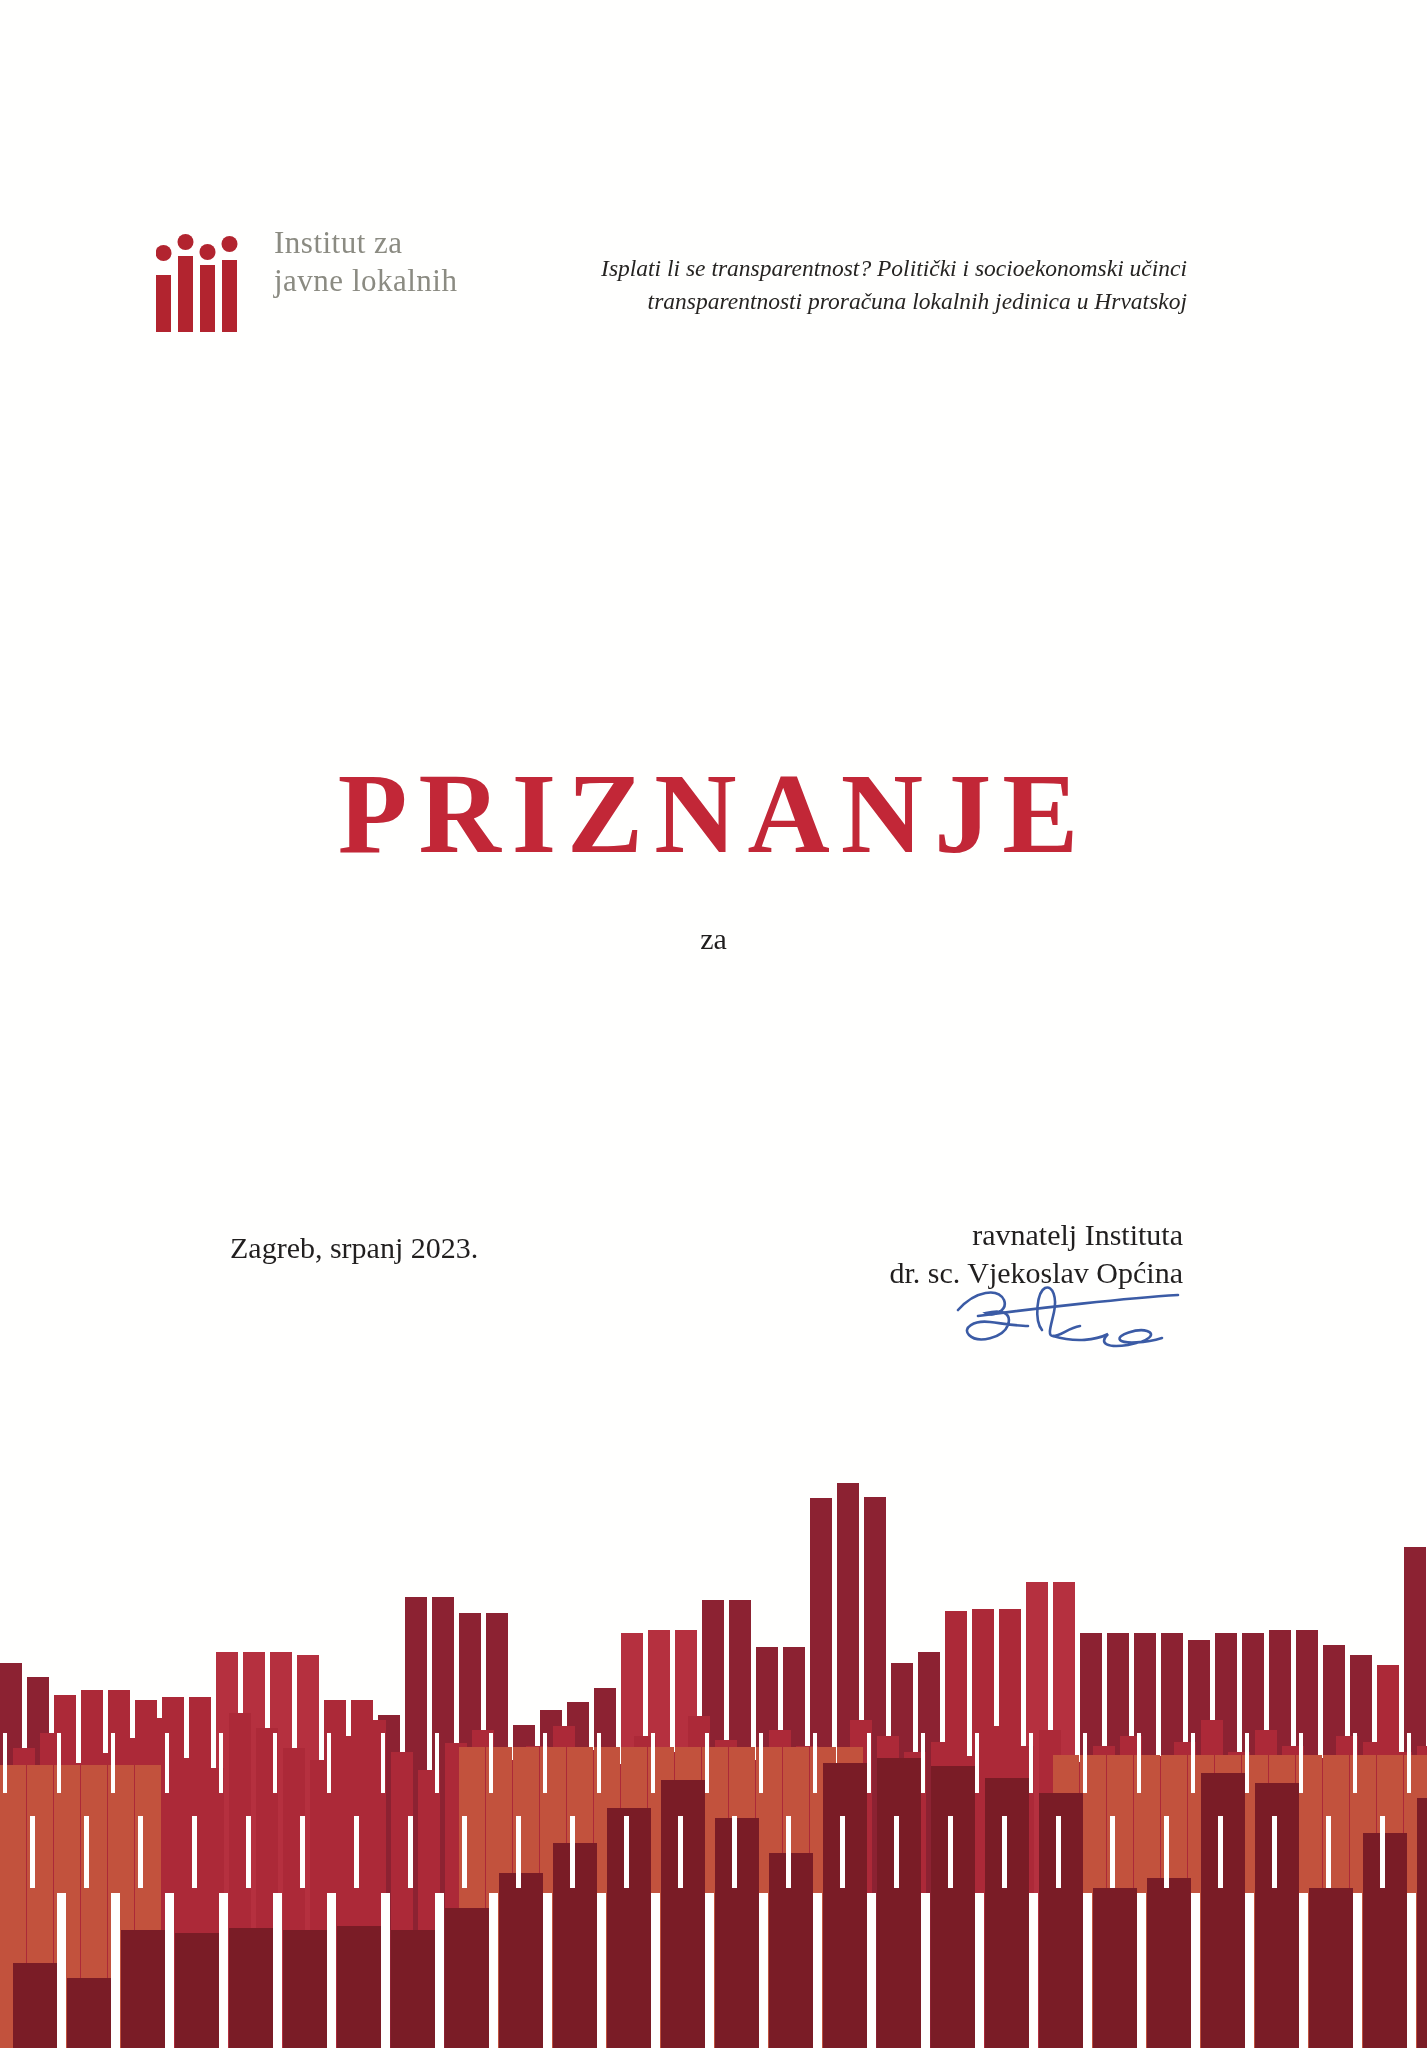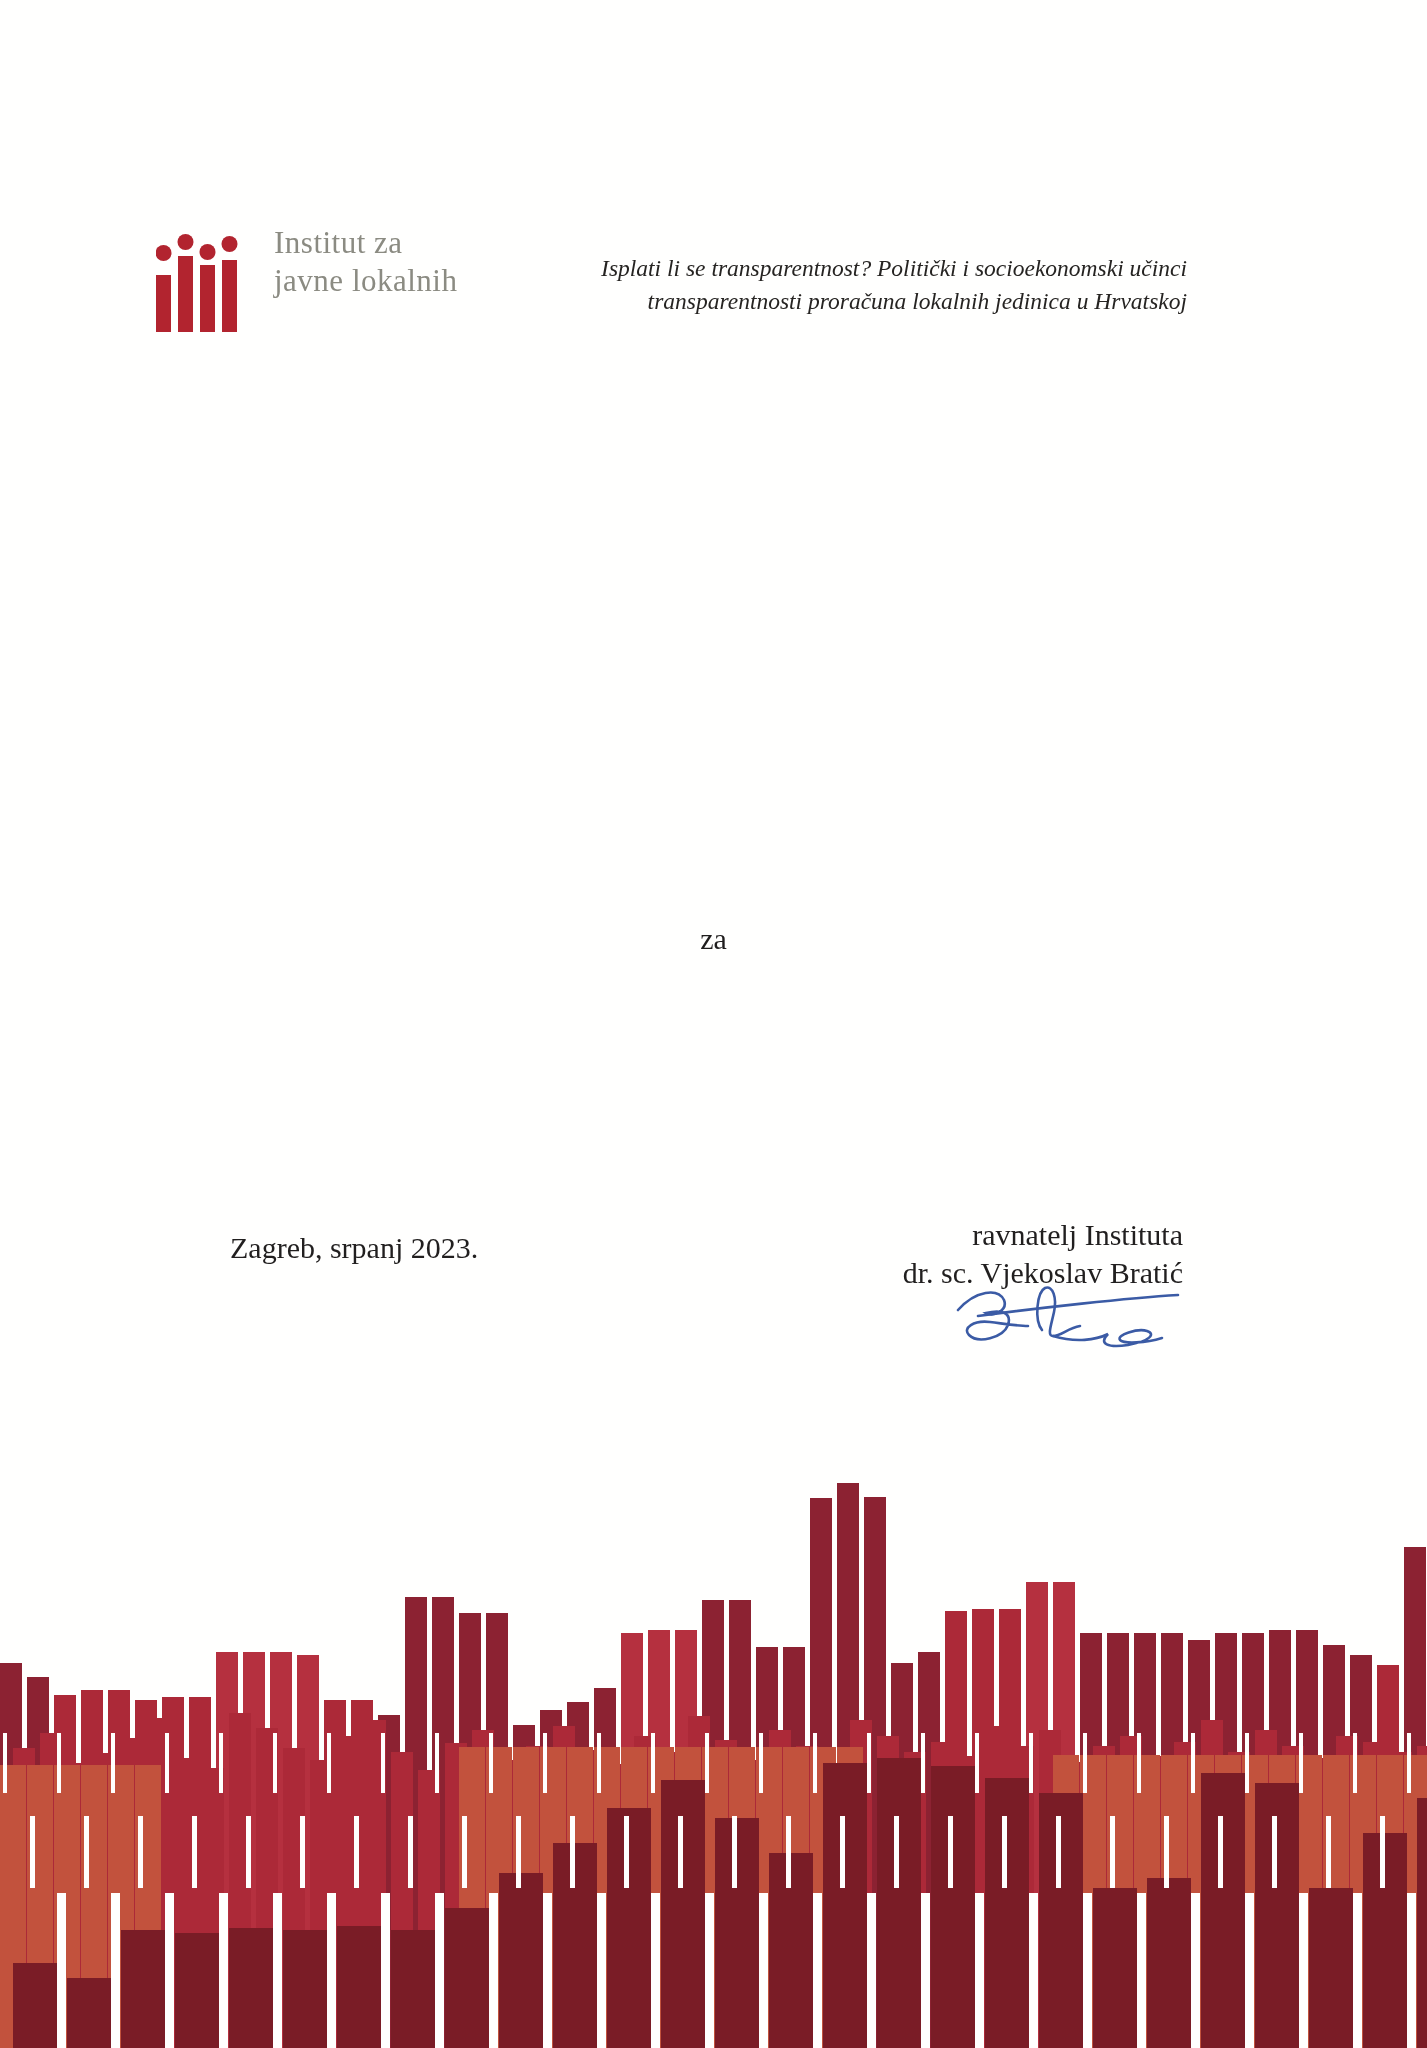--- a/index.html
+++ b/index.html
@@ -68,26 +68,27 @@
   <div id="logo-text">
     <div>Institut za</div>
     <div>javne lokalnih</div>
   </div>
 
   <div id="project-note">
     <div class="it">Isplati li se transparentnost? Politički i socioekonomski učinci</div>
     <div class="it">transparentnosti proračuna lokalnih jedinica u Hrvatskoj</div>
   </div>
 
+  <div id="award-title" class="centerline">PRIZNANJE</div>
   <div id="za" class="centerline">za</div>
 
   <div id="place-date">Zagreb, srpanj 2023.</div>
   <div id="signatory">
     <div>ravnatelj Instituta</div>
-    <div>dr. sc. Vjekoslav Bratić</div>
+    <div>dr. sc. Vjekoslav Općina</div>
   </div>
 
   <svg id="signature-svg" viewBox="0 0 240 78">
     <g fill="none" stroke="#3b5ba5" stroke-width="2.6" stroke-linecap="round">
       <path d="M10,32 C28,12 50,10 56,22 C60,32 46,39 38,35 C54,31 64,35 60,47 C55,60 30,66 21,57 C14,50 26,42 42,44 C58,46 70,48 80,48"></path>
       <path d="M94,52 C86,42 89,14 97,10 C105,7 109,20 106,34 C103,48 99,58 105,58 C113,58 120,50 132,48"></path>
       <path d="M30,38 C90,30 180,20 230,17"></path>
       <path d="M105,58 C128,65 148,62 160,56 C150,66 160,70 180,67 C202,63 208,56 199,53 C190,50 168,57 172,62 C176,66 198,65 214,60"></path>
     </g>
   </svg>

